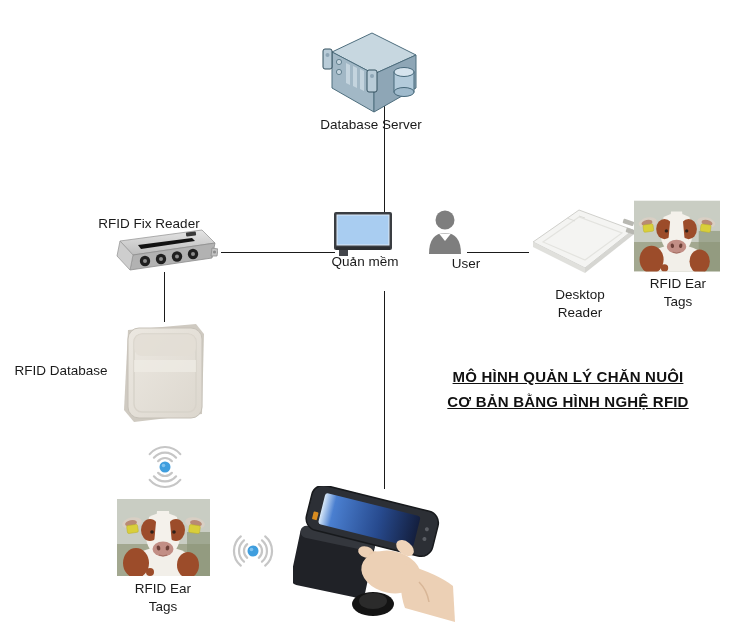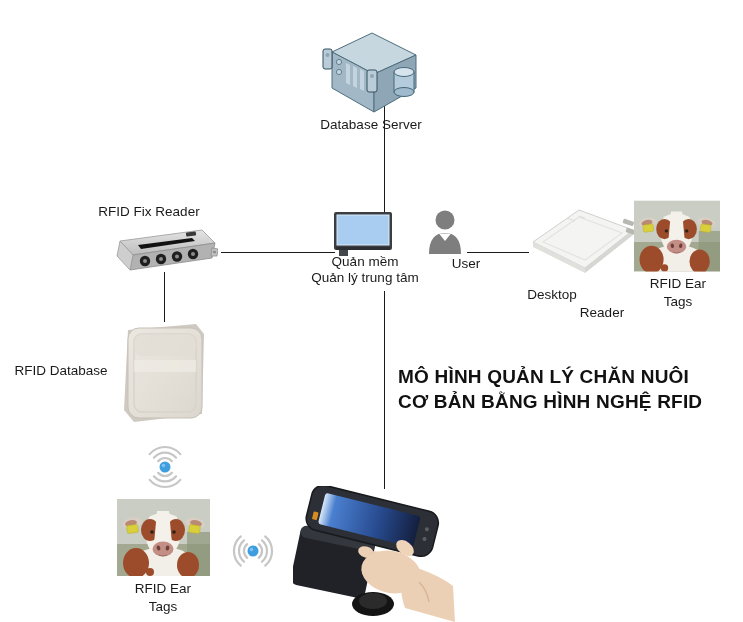--- a/index.html
+++ b/index.html
@@ -7,22 +7,22 @@
     position:relative;width:743px;height:622px;background:#ffffff;overflow:hidden;
     font-family:"Liberation Sans","DejaVu Sans",sans-serif;color:#1a1a1a;
   }
   .abs{position:absolute;}
   .line{position:absolute;background:#1a1a1a;}
   .label{
     position:absolute;font-size:13.5px;line-height:16px;text-align:center;
     color:#1a1a1a;white-space:nowrap;
   }
   .title{
-    position:absolute;left:398px;top:364px;width:340px;
-    font-size:19px;font-weight:bold;line-height:25px;color:#111111;letter-spacing:.2px;
+    position:absolute;left:398px;top:364px;width:340px;text-align:center;
+    font-size:15px;font-weight:bold;line-height:25px;color:#111111;letter-spacing:.2px;text-decoration:underline;
   }
   svg{display:block;}
 </style>
 </head>
 <body>
 
 <div id="canvas">
 
   <svg width="0" height="0" style="position:absolute" aria-hidden="true">
     <defs>
@@ -83,32 +83,31 @@
 
   <div class="abs" style="left:334px;top:212px">
     <svg width="58" height="44" viewBox="0 0 58 44">
       <rect x="0" y="0" width="58" height="38" rx="2" fill="#3a3d42"></rect>
       <rect x="3" y="3" width="52" height="30" fill="#a9cdf1" stroke="#dce9f7" stroke-width="1"></rect>
       <rect x="2" y="35" width="54" height="3" fill="#2c2e32"></rect>
       <rect x="5" y="38" width="9" height="6" fill="#44474c"></rect>
     </svg>
   </div>
   <div class="label" style="left:293px;top:254px;width:144px">Quản mềm</div>
-  <div class="label" style="left:293px;top:270px;width:144px">Quản lý trung tâm</div>
 
   <div class="abs" style="left:426px;top:210px">
     <svg width="38" height="44" viewBox="0 0 38 44">
       <circle cx="19" cy="10" r="9.5" fill="#7e7e7e"></circle>
       <path d="M3,44 Q3,23 19,23 Q35,23 35,44 Z" fill="#7e7e7e"></path>
       <path d="M13,23.5 L19,31 L25,23.5 Z" fill="#ffffff"></path>
     </svg>
   </div>
   <div class="label" style="left:436px;top:256px;width:60px">User</div>
 
-  <div class="label" style="left:83px;top:204px;width:132px">RFID Fix Reader</div>
+  <div class="label" style="left:83px;top:216px;width:132px">RFID Fix Reader</div>
   <div class="abs" style="left:112px;top:225px">
     <svg width="106" height="50" viewBox="0 0 106 50">
       <defs>
         <linearGradient id="silver" x1="0" y1="0" x2="0" y2="1">
           <stop offset="0" stop-color="#e4e4e4"></stop>
             <stop offset="1" stop-color="#bdbdbd"></stop>
         </linearGradient>
       </defs>
       <polygon points="8,16 90,5 103,18 21,30" fill="url(#silver)" stroke="#9a9a9a" stroke-width="0.8" stroke-linejoin="round"></polygon>
       <polygon points="21,30 103,18 100,33 18,45" fill="#b2b2b2" stroke="#8d8d8d" stroke-width="0.8" stroke-linejoin="round"></polygon>
@@ -220,22 +219,22 @@
     <svg width="112" height="82" viewBox="0 0 112 82">
       <polygon points="6,40 52,8 106,28 58,66" fill="#f4f4f2" stroke="#d0d0cc" stroke-width="1" stroke-linejoin="round"></polygon>
       <polygon points="6,40 58,66 58,71 6,45" fill="#e0e0dc"></polygon>
       <polygon points="58,66 106,28 106,33 58,71" fill="#d6d6d2"></polygon>
       <polygon points="16,40 52,15 95,31 58,58" fill="none" stroke="#e3e3df" stroke-width="1.2"></polygon>
       <path d="M40,16 L48,19 M52,14 L58,16" stroke="#dcdcd8" stroke-width="1"></path>
       <rect x="96" y="18" width="11" height="4.5" rx="1" fill="#b8b8b2" transform="rotate(18 101 20)"></rect>
       <rect x="99" y="27" width="11" height="4.5" rx="1" fill="#b8b8b2" transform="rotate(18 104 29)"></rect>
     </svg>
   </div>
-  <div class="label" style="left:502px;top:287px;width:100px">Desktop</div>
-  <div class="label" style="left:552px;top:305px;width:100px">Reader</div>
+  <div class="label" style="left:530px;top:287px;width:100px">Desktop</div>
+  <div class="label" style="left:530px;top:305px;width:100px">Reader</div>
 
   <div class="abs" style="left:634px;top:199px">
     <svg width="86" height="74" viewBox="0 0 93 77">
       <use href="#sym-cow"></use>
     </svg>
   </div>
   <div class="label" style="left:628px;top:276px;width:100px">RFID Ear</div>
   <div class="label" style="left:628px;top:294px;width:100px">Tags</div>
 
   <div class="title">

